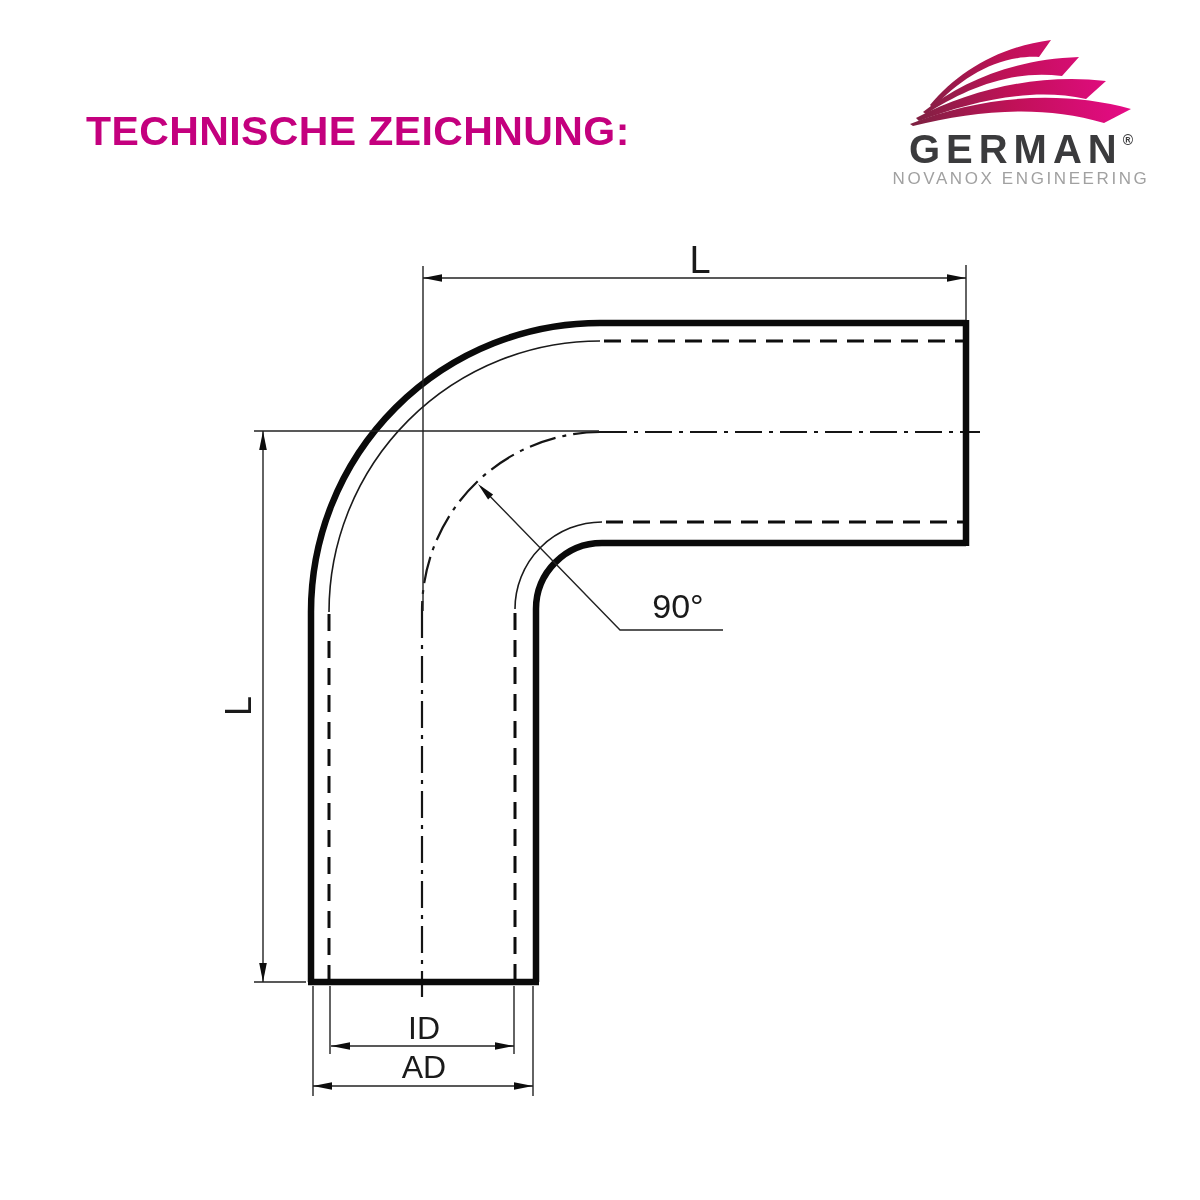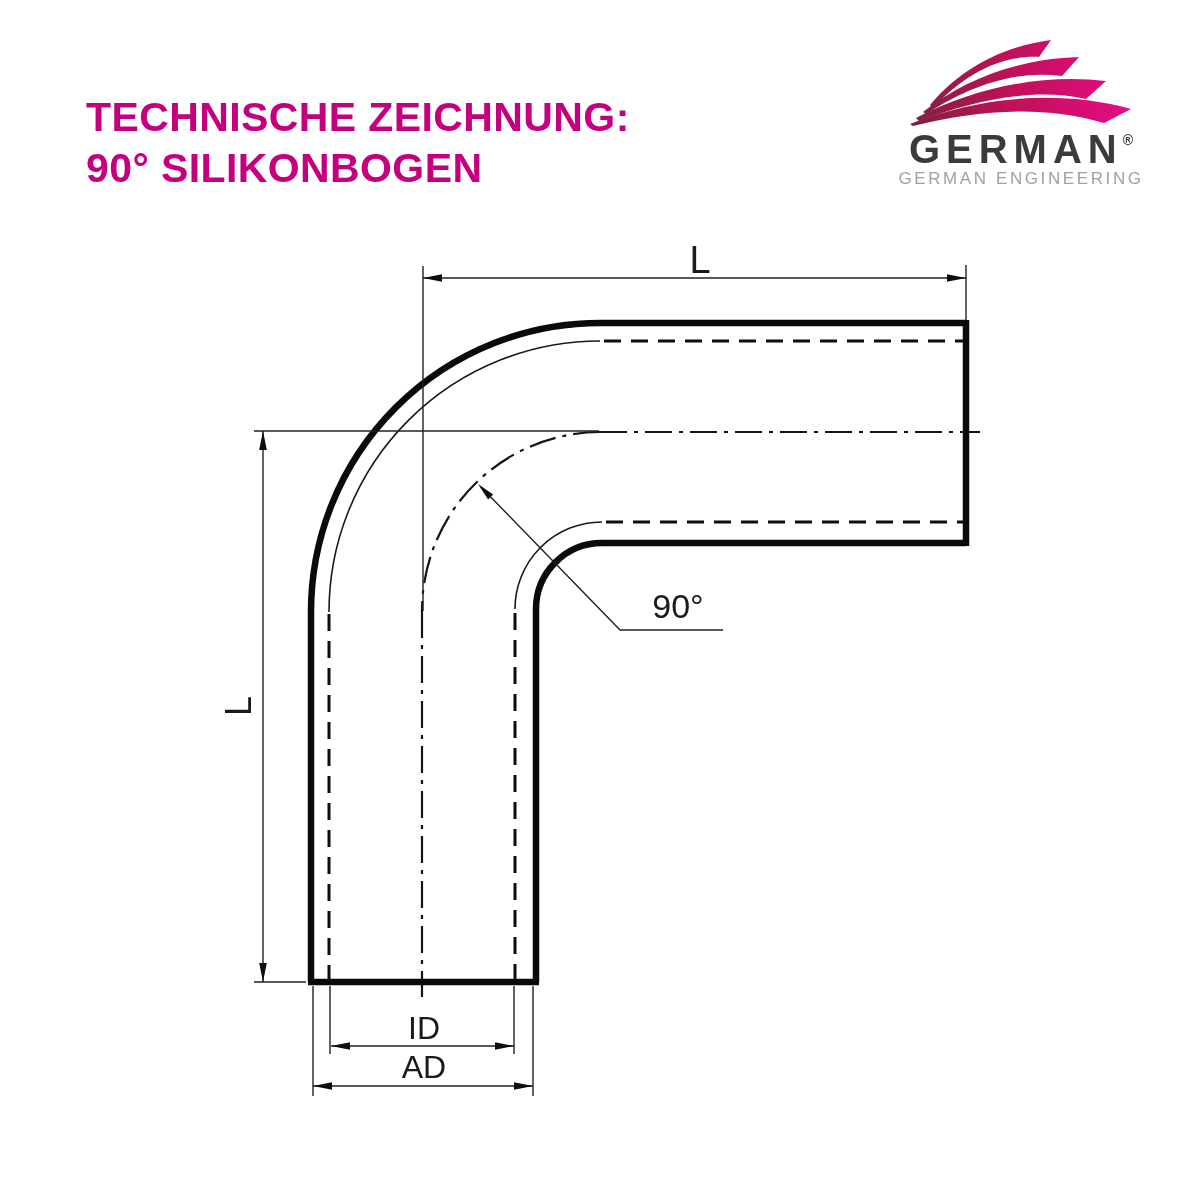--- a/index.html
+++ b/index.html
@@ -13,21 +13,21 @@
   }
   .stage {
     position: relative;
     width: 1200px;
     height: 1200px;
     background: #ffffff;
   }
   .title-block {
     position: absolute;
     left: 86px;
-    top: 92px;
+    top: 106px;
     color: #c4007e;
     font-weight: 700;
     font-size: 41px;
     line-height: 51px;
     letter-spacing: 0.4px;
     white-space: nowrap;
   }
   .logo-block {
     position: absolute;
     left: 890px;
@@ -74,26 +74,25 @@
     fill: #1a1a1a;
   }
 </style>
 </head>
 <body>
 
 <div class="stage">
 
   <div class="title-block">
     <div>TECHNISCHE ZEICHNUNG:</div>
-    <div>90° SILIKONBOGEN</div>
   </div>
 
   <div class="logo-block">
     <div class="logo-name"><span>GERMAN</span><span class="logo-reg">®</span></div>
-    <div class="logo-tagline">GERMAN ENGINEERING</div>
+    <div class="logo-tagline">NOVANOX ENGINEERING</div>
   </div>
 
   <svg class="drawing" width="1200" height="1200" viewBox="0 0 1200 1200">
     <defs>
       <linearGradient id="swooshGrad" gradientUnits="userSpaceOnUse" x1="905" y1="105" x2="1140" y2="75">
         <stop offset="0" stop-color="#7a2240"></stop>
         <stop offset="0.45" stop-color="#c01157"></stop>
         <stop offset="1" stop-color="#ea0a8c"></stop>
       </linearGradient>
     </defs>

